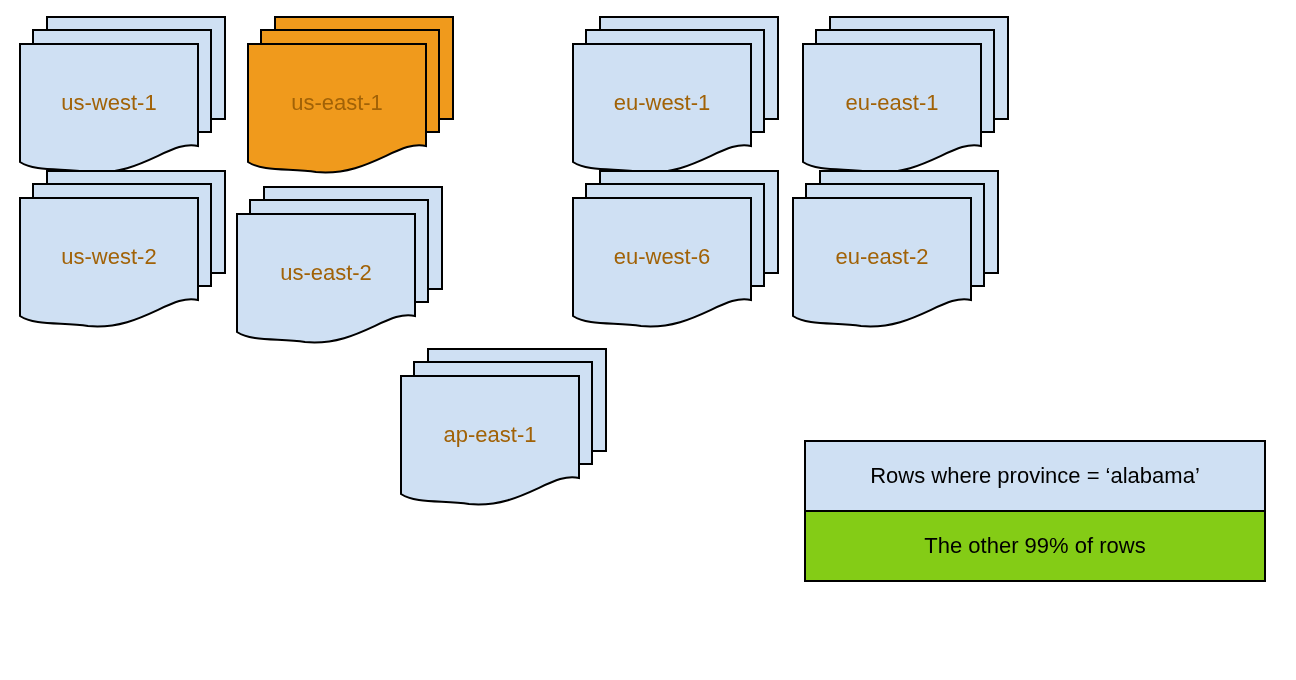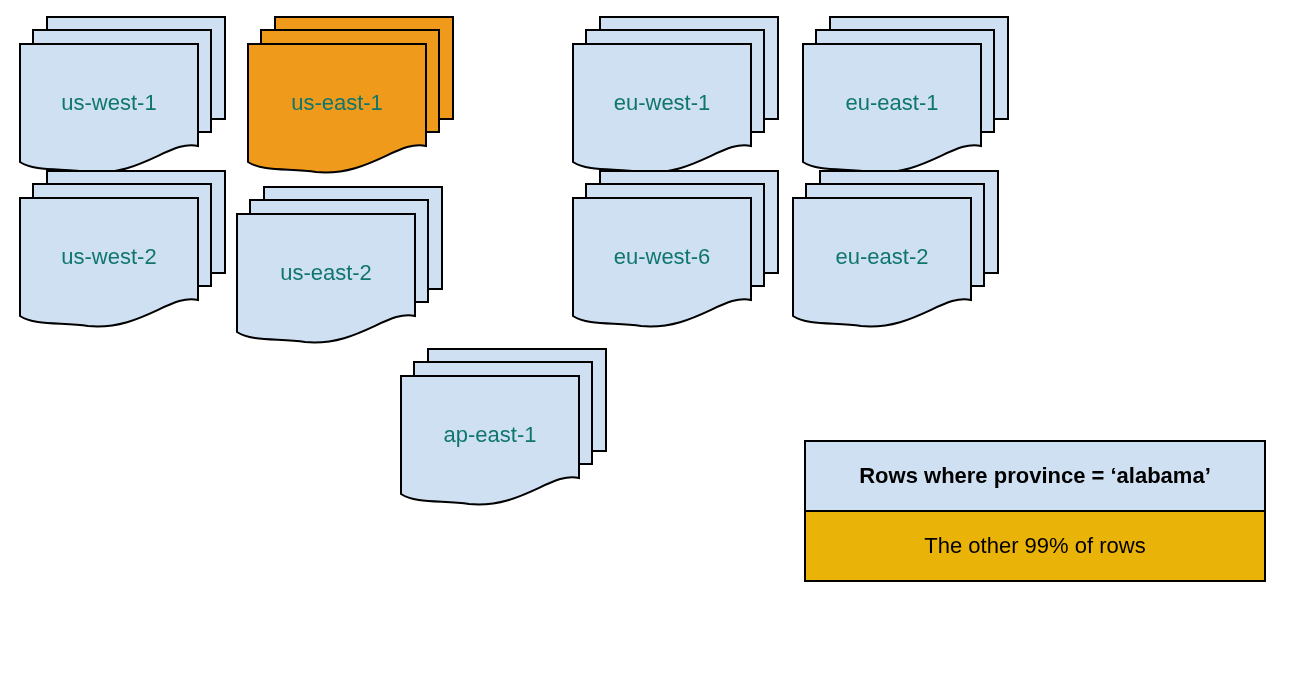--- a/index.html
+++ b/index.html
@@ -43,21 +43,21 @@
   .stack .label {
     position: absolute;
     left: 1px;
     top: 28px;
     width: 178px;
     height: 118px;
     display: flex;
     align-items: center;
     justify-content: center;
     font-size: 22px;
-    color: #0f766e;
+    color: #a16207;
     white-space: nowrap;
     pointer-events: none;
   }
 
   
   .pos-us-west-1 { left: 19px;  top: 16px;  }
   .pos-us-east-1 { left: 247px; top: 16px; padding-left: 39px;  }
   .pos-eu-west-1 { left: 572px; top: 16px; text-decoration: underline;  }
   .pos-eu-east-1 { left: 802px; top: 16px;  }
   .pos-us-west-2 { left: 19px;  top: 170px; }
@@ -82,21 +82,20 @@
     flex: 1;
     display: flex;
     align-items: center;
     justify-content: center;
     font-size: 22px;
     color: #000000;
     white-space: nowrap;
   }
   .legend-row:first-child {
     border-bottom: 2px solid var(--stroke);
-    font-weight: bold;
   }
 </style>
 </head>
 <body>
 
 <div class="canvas">
 
   <div class="stack pos-us-west-1">
     <svg width="208" height="164" viewBox="0 0 208 164">
       <rect class="page" x="28" y="1" width="178" height="102"></rect>
@@ -174,16 +173,16 @@
       <rect class="page" x="28" y="1" width="178" height="102"></rect>
       <rect class="page" x="14" y="14" width="178" height="102"></rect>
       <path class="page" d="M1,28 H179 V130 C152,123 122,161 69,156 C44,152 16,156 1,146 Z"></path>
     </svg>
     <div class="label">ap-east-1</div>
   </div>
 
 
   <div class="legend">
     <div class="legend-row" style="background-color: rgb(207, 224, 243);">Rows where province = ‘alabama’</div>
-    <div class="legend-row" style="background-color: #eab308; text-align: right;">The other 99% of rows</div>
+    <div class="legend-row" style="background-color: #84cc16; text-align: right;">The other 99% of rows</div>
   </div>
 
 </div>
 
 </body></html>

